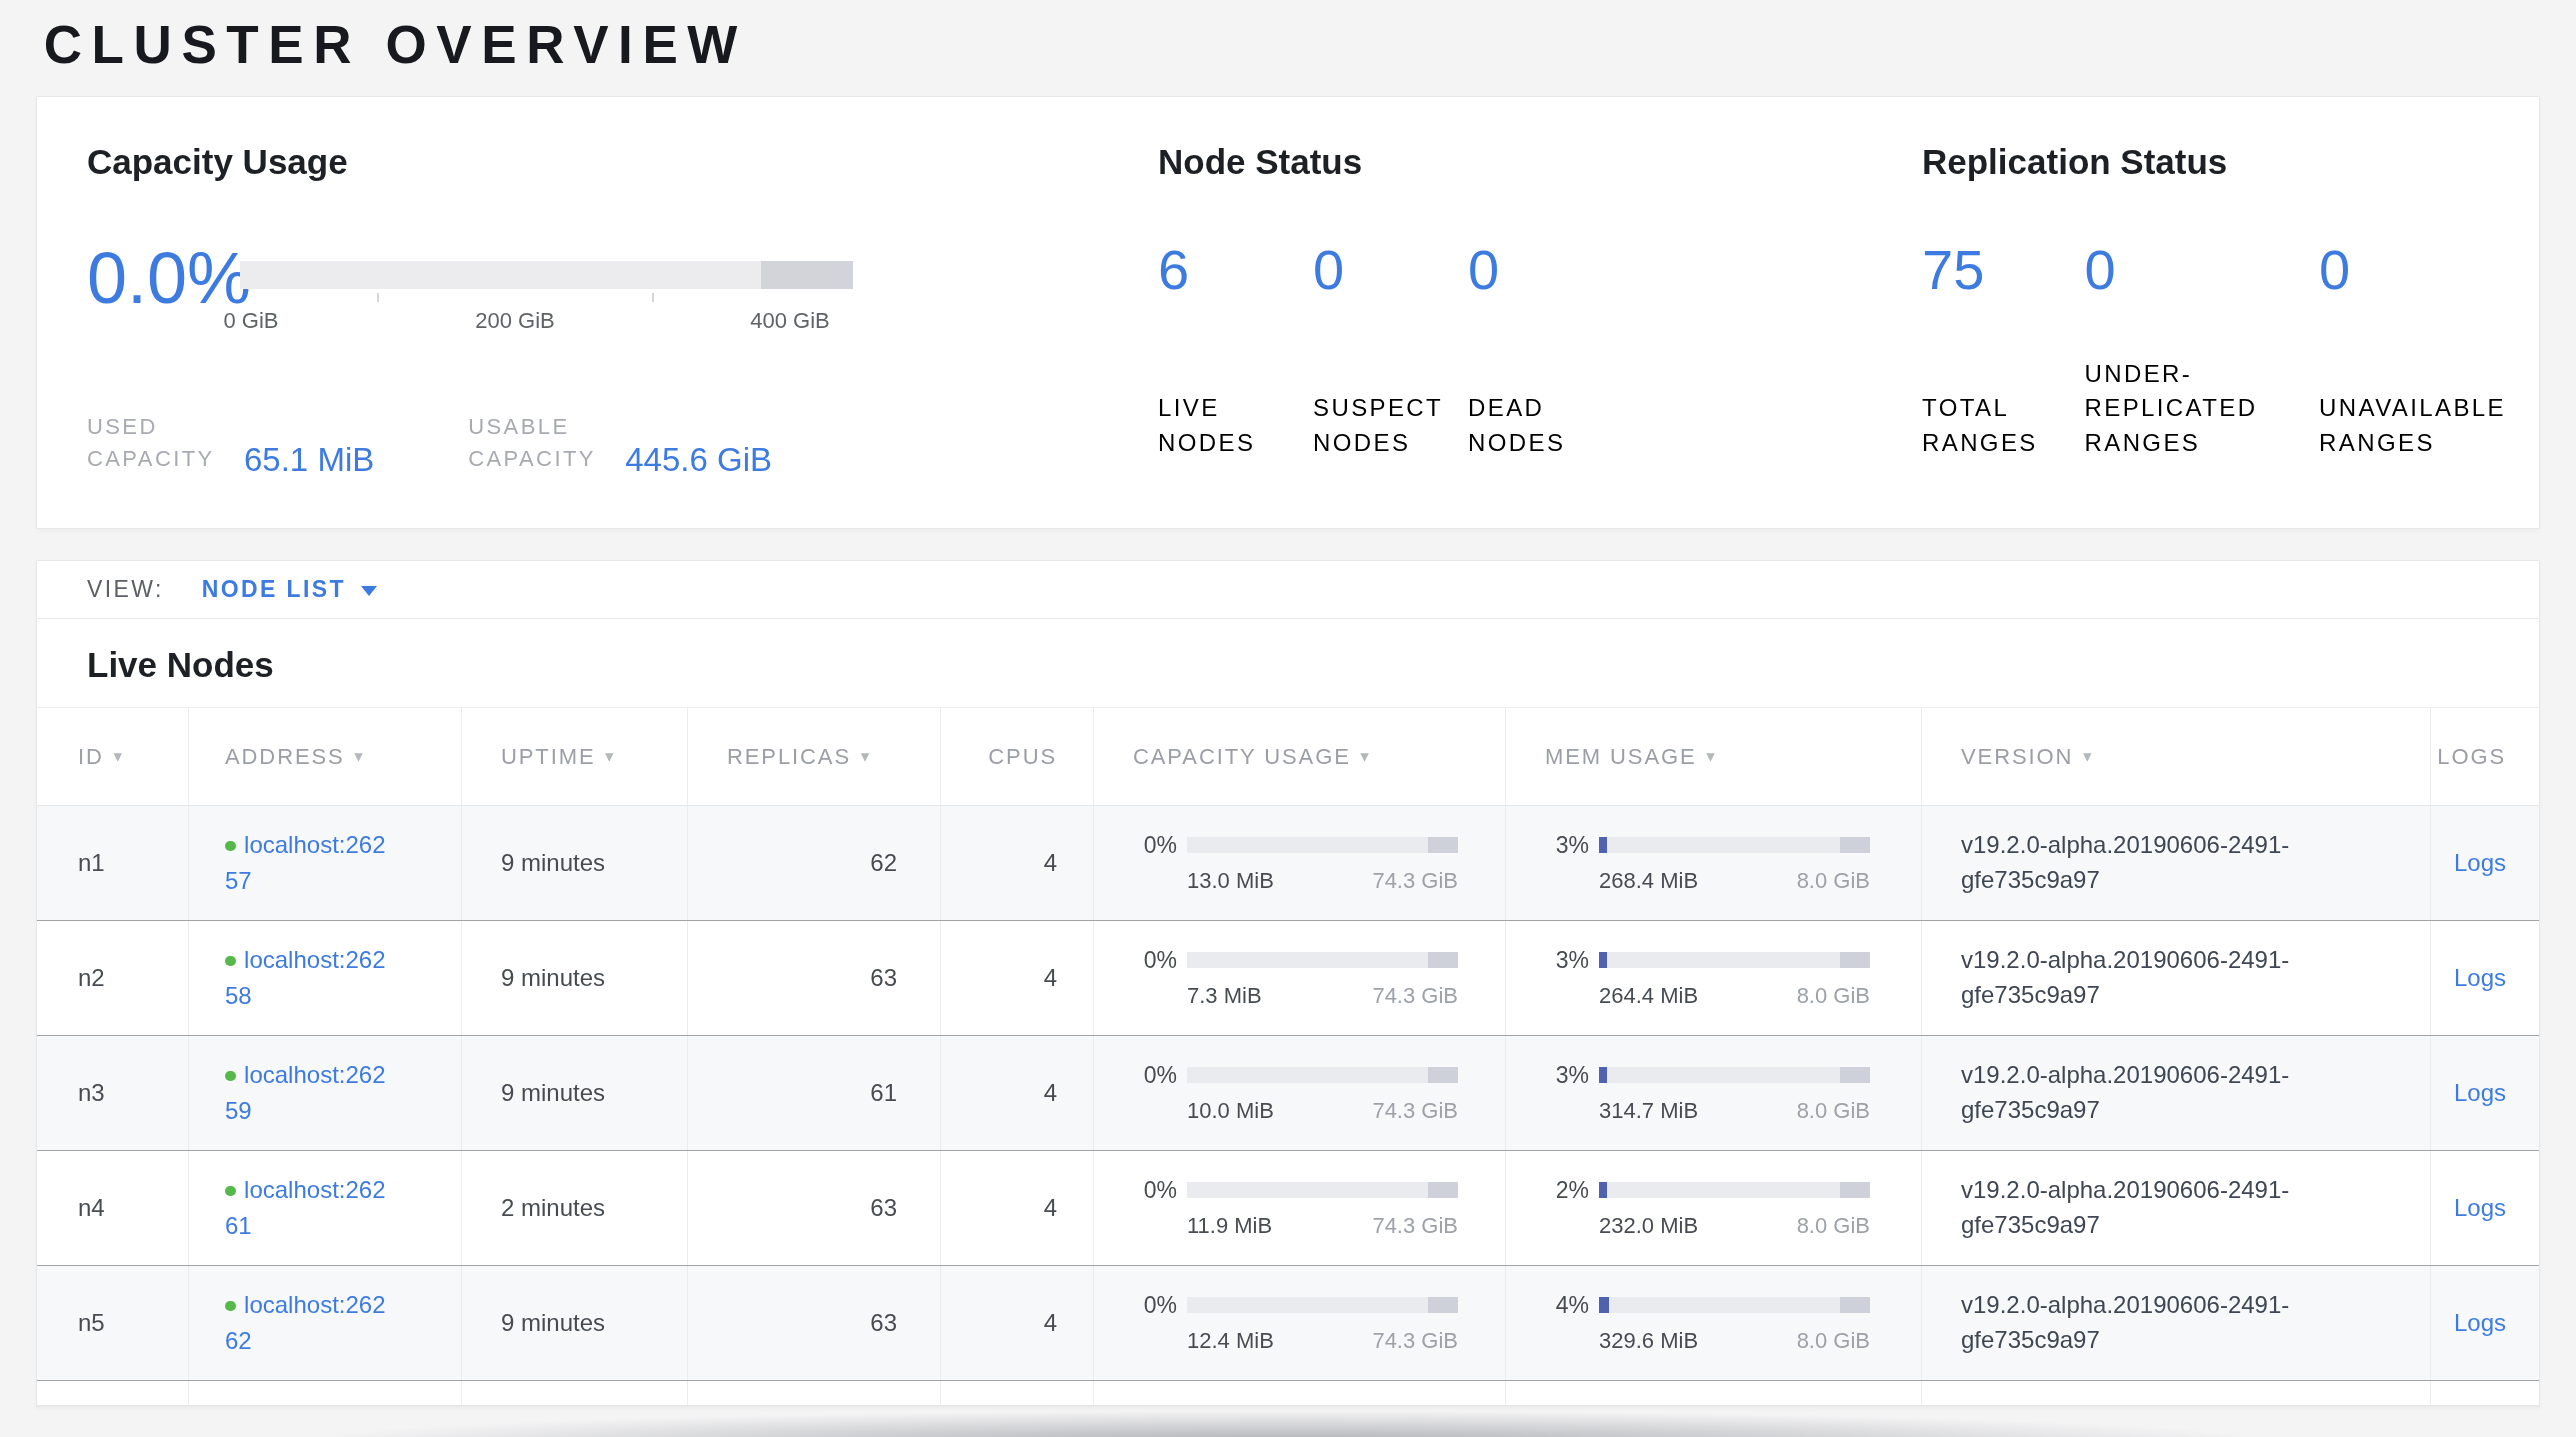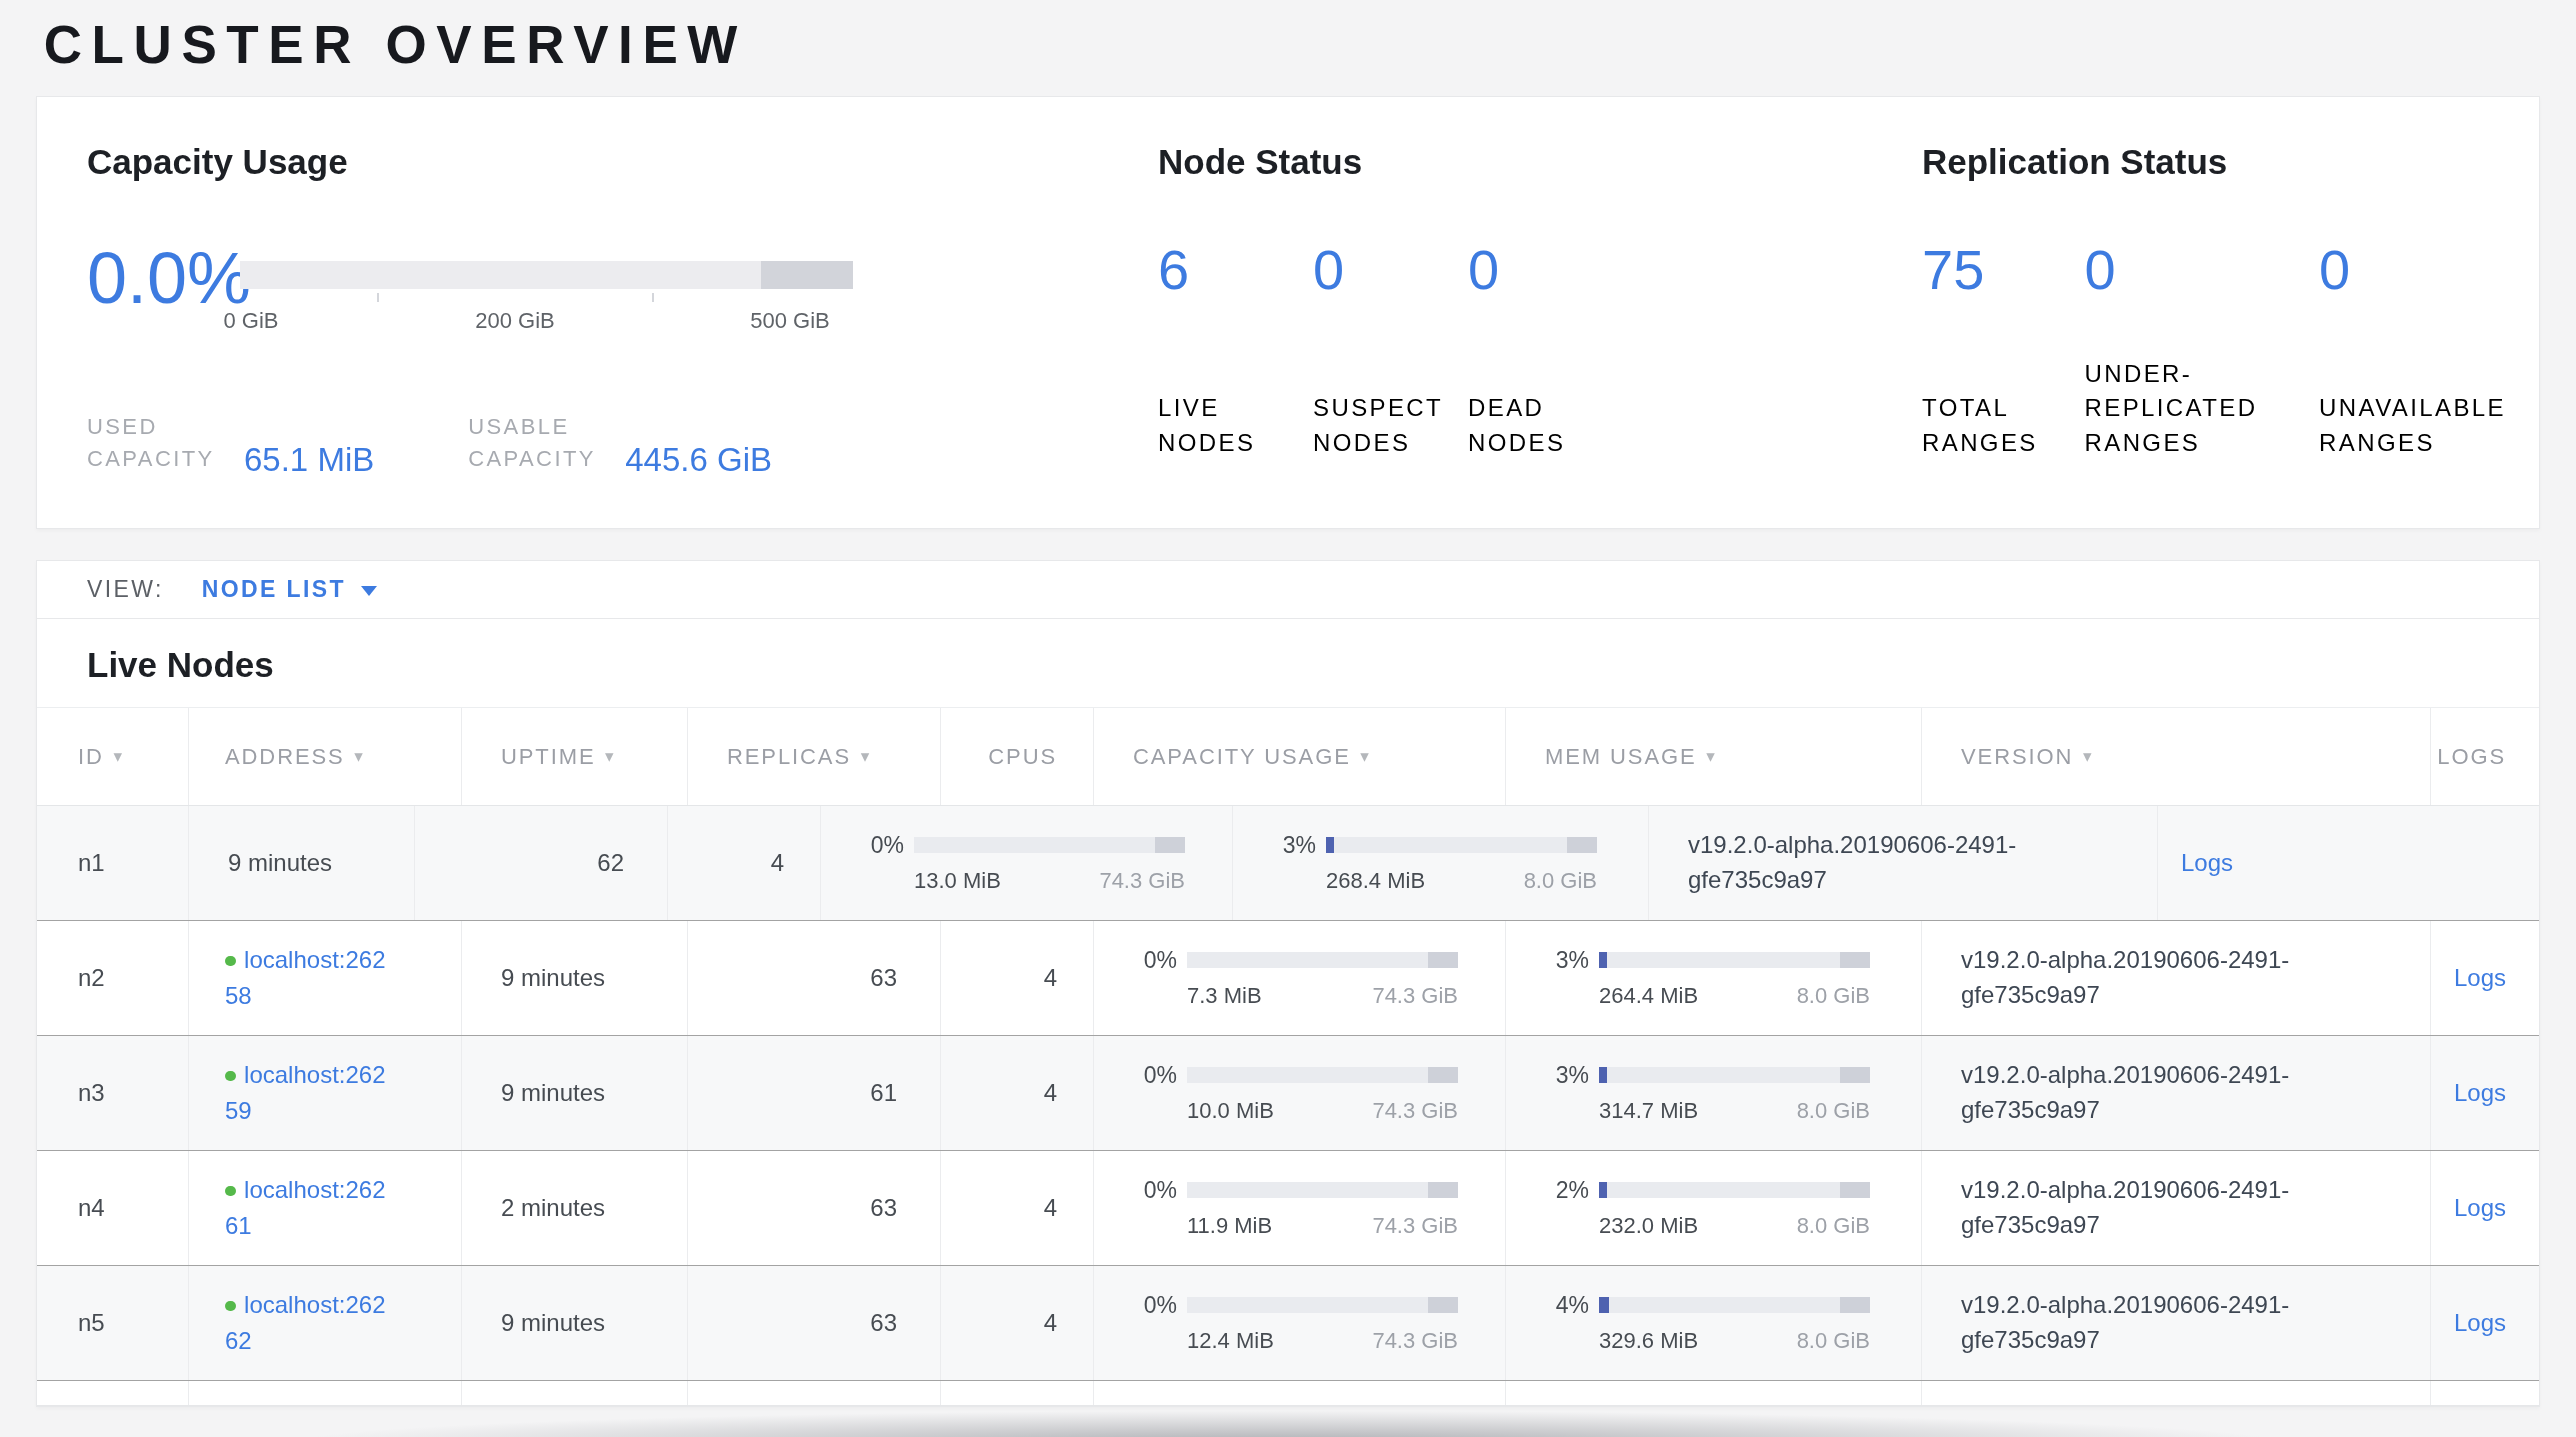--- a/index.html
+++ b/index.html
@@ -134,21 +134,21 @@
         <div class="cap-chart">
           <div class="cap-bar">
             <div class="cap-bar-fill"></div>
             <div class="cap-bar-end"></div>
           </div>
           <div class="cap-axis">
             <span class="tick tick-100"></span>
             <span class="tick tick-300"></span>
             <span class="axis-label axis-0">0 GiB</span>
             <span class="axis-label axis-200">200 GiB</span>
-            <span class="axis-label axis-400">500 GiB</span>
+            <span class="axis-label axis-400">400 GiB</span>
           </div>
         </div>
       </div>
       <div class="cap-stats">
         <div class="kv">
           <span class="kv-label">USED CAPACITY</span>
           <span class="kv-value">65.1 MiB</span>
         </div>
         <div class="kv">
           <span class="kv-label">USABLE CAPACITY</span>
@@ -243,20 +243,23 @@
         </div>
         <div class="th c-logs">
           <span>LOGS</span>
         </div>
       </div>
 
       <div class="tr striped">
         <div class="td c-id">
             <span>n1</span>
           </div>
+        <div class="td c-addr">
+          <div class="addr"><span class="dot"></span><a class="addr-link">localhost:26257</a></div>
+        </div>
         <div class="td c-uptime">
             <span>9 minutes</span>
           </div>
         <div class="td c-replicas">
             <span>62</span>
           </div>
         <div class="td c-cpus">
             <span>4</span>
           </div>
         <div class="td c-cap">

